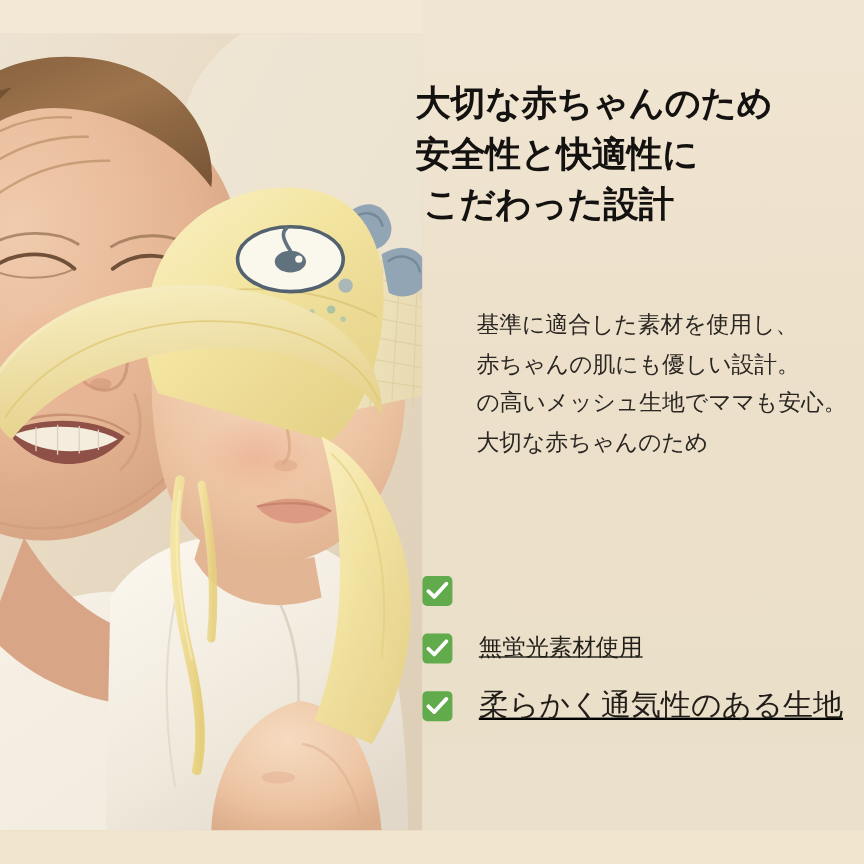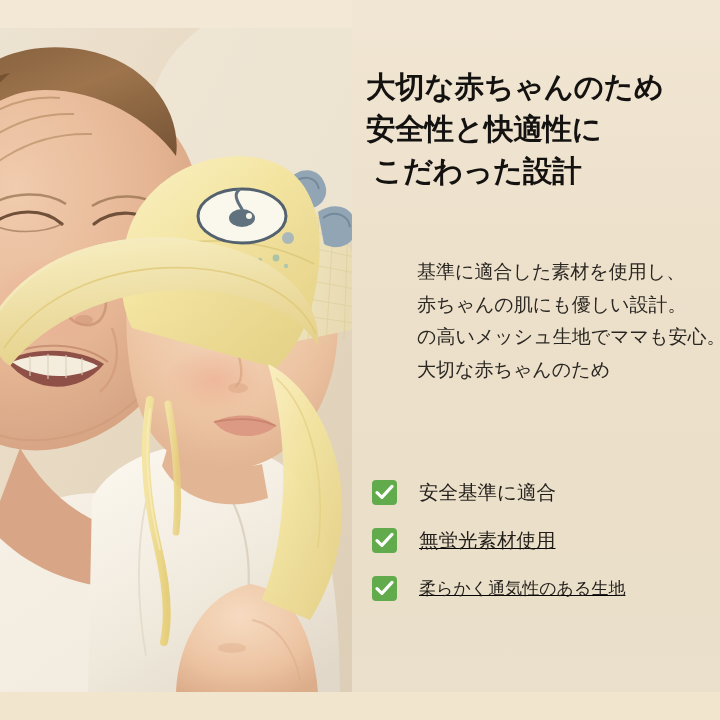--- a/index.html
+++ b/index.html
@@ -58,21 +58,21 @@
     width: 352px;
     height: 664px;
     overflow: hidden;
     background: #e9dcc8;
   }
   .photo svg { display: block; }
 
   
   .content {
     position: absolute;
-    left: 366px;
+    left: 346px;
     top: 0;
     width: 354px;
     height: 720px;
   }
 
   .headline {
     position: absolute;
     left: 0;
     top: 66px;
     width: 360px;
@@ -131,21 +131,21 @@
     left: 3px;
     top: 4px;
   }
   .check-label {
     color: #211d19;
     font-size: 19.5px;
     line-height: 1;
     letter-spacing: 0px;
     white-space: nowrap;
   }
-  .check-row.big .check-label { font-size: 17px; }
+  .check-row.big .check-label { font-size: 25px; }
 </style>
 </head>
 <body>
 
 <div class="banner">
 
   <div class="bg-base"></div>
   <div class="bg-lower-band"></div>
   <div class="bg-top-band"></div>
 
@@ -367,21 +367,20 @@
     </div>
 
     <div class="checklist">
 
       <div class="check-row">
         <span class="checkbox">
           <svg width="19" height="17" viewBox="0 0 19 17" xmlns="http://www.w3.org/2000/svg" aria-hidden="true">
             <path d="M2 8.6 L 6.9 13.4 L 17 2.4" fill="none" stroke="#ffffff" stroke-width="3.1" stroke-linecap="round" stroke-linejoin="round"></path>
           </svg>
         </span>
-        <span class="check-label">安全基準に適合</span>
       </div>
 
       <div class="check-row">
         <span class="checkbox">
           <svg width="19" height="17" viewBox="0 0 19 17" xmlns="http://www.w3.org/2000/svg" aria-hidden="true">
             <path d="M2 8.6 L 6.9 13.4 L 17 2.4" fill="none" stroke="#ffffff" stroke-width="3.1" stroke-linecap="round" stroke-linejoin="round"></path>
           </svg>
         </span>
         <span class="check-label">無蛍光素材使用</span>
       </div>

